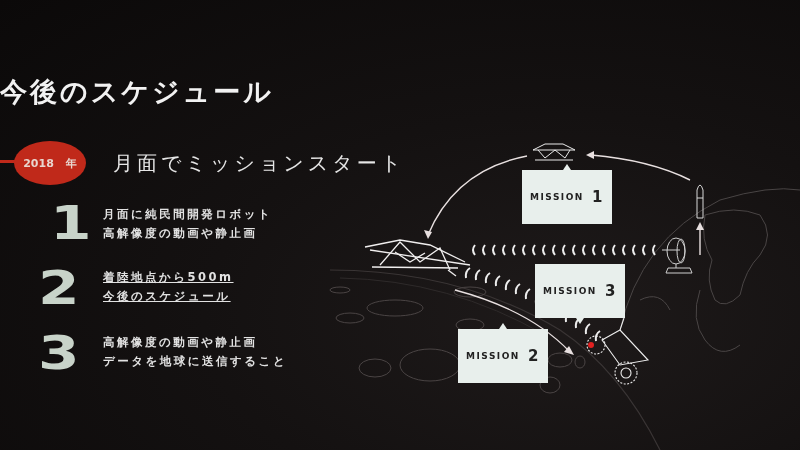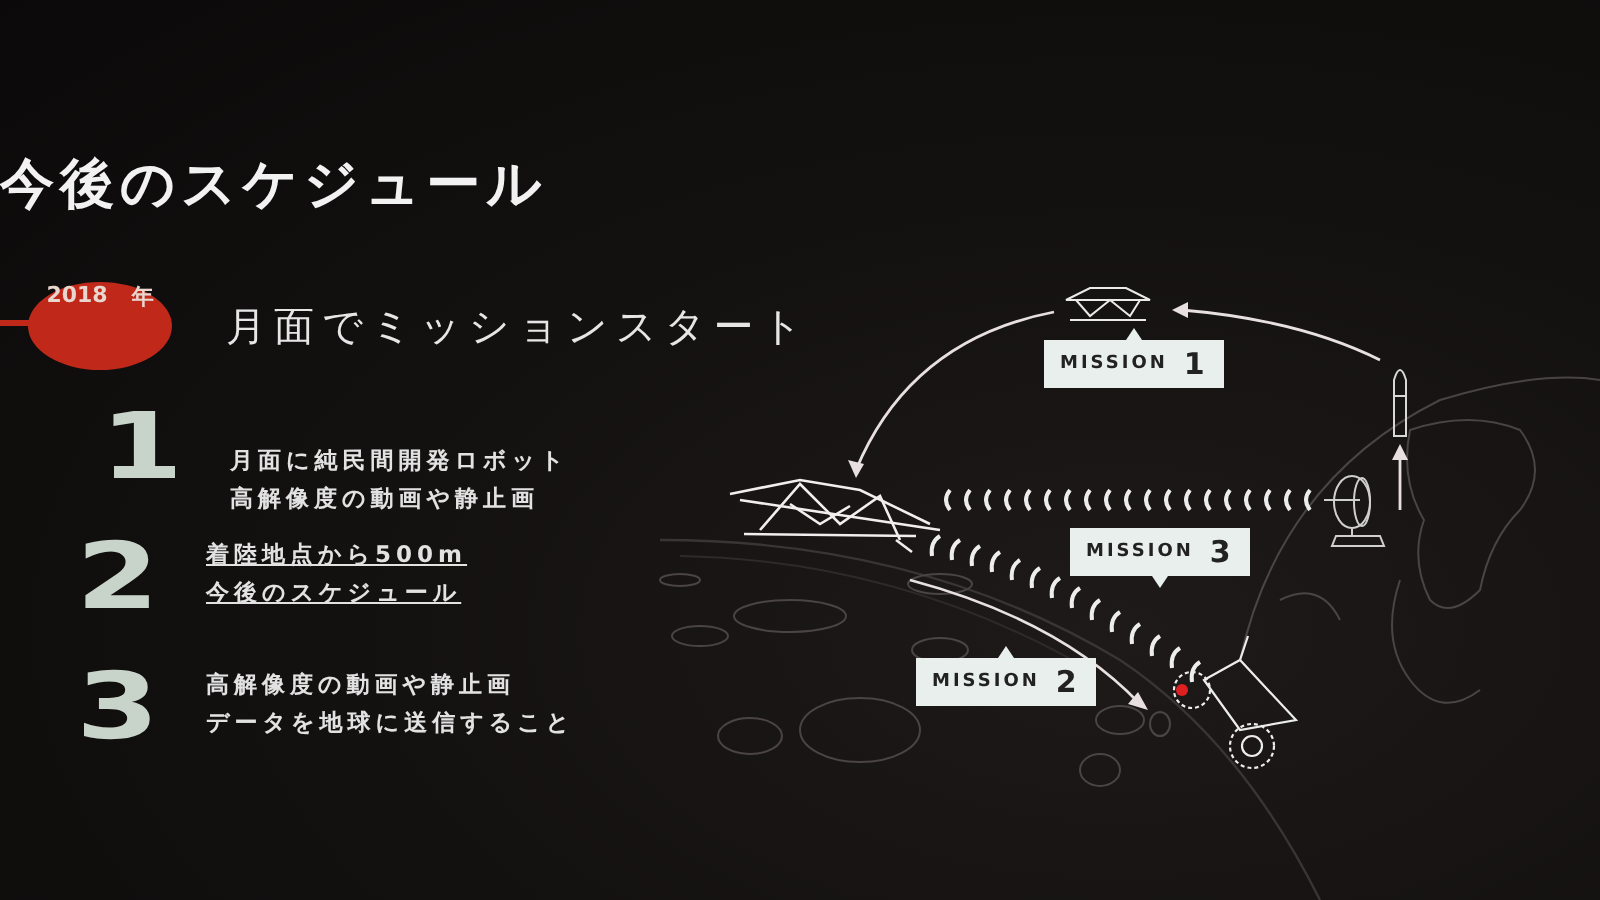--- a/index.html
+++ b/index.html
@@ -18,40 +18,40 @@
     text-align: left; color: #f2f2f2; font-size: 27px; font-weight: bold;
     letter-spacing: 3px;
   }
   .year-line {
     position: absolute; left: 0; top: 160px; width: 20px; height: 3px; background: #c0291a;
   }
   .year-badge {
     position: absolute; left: 14px; top: 141px; width: 72px; height: 44px;
     border-radius: 50%; background: #c0291a;
     color: #e8d6cf; font-size: 11px; font-weight: bold;
-    display: flex; align-items: flex-start; justify-content: center; gap: 12px;
+    display: flex; align-items: center; justify-content: center; gap: 12px;
   }
   .headline {
     position: absolute; left: 113px; top: 150px; color: #e6e6e6;
     font-size: 20px; letter-spacing: 4px;
   }
   .num {
     position: absolute; left: 38px; color: #c8d3c9;
     font-family: "DejaVu Sans", sans-serif; font-weight: bold; font-size: 46px;
     line-height: 46px; transform: scaleX(1.3); transform-origin: left;
   }
   .num.one { left: 50px; }
   .goal {
     position: absolute; left: 103px; color: #e2e2e2; font-size: 11.5px;
     line-height: 19px; letter-spacing: 2.5px; font-weight: bold;
   }
   .mission-label {
     position: absolute; background: #e8efec; color: #222;
     font-size: 9px; font-weight: bold; letter-spacing: 1.5px;
-    padding: 3px 8px; display: flex; align-items: center; gap: 8px;
+    padding: 18px 8px; display: flex; align-items: center; gap: 8px;
   }
   .mission-label .n { font-size: 15px; font-weight: bold; }
   .mission-label::after {
     content: ""; position: absolute; left: 50%; margin-left: -4px;
     border-left: 4px solid transparent; border-right: 4px solid transparent;
   }
   .ml-up::after { top: -6px; border-bottom: 6px solid #e8efec; }
   .ml-down::after { bottom: -6px; border-top: 6px solid #e8efec; }
   svg.art { position: absolute; left: 0; top: 0; }
 </style>
@@ -179,21 +179,21 @@
   <div class="title">今後のスケジュール</div>
 
   <div class="year-line"></div>
   <div class="year-badge">
     <span>2018</span>
     <span>年</span>
   </div>
   <div class="headline">月面でミッションスタート</div>
 
   <div class="num one" style="top:200px;">1</div>
-  <div class="goal" style="top:221px;margin-left:12px;">
+  <div class="goal" style="top:205px;">
     <div>月面に純民間開発ロボット</div>
     <div>高解像度の動画や静止画</div>
   </div>
 
   <div class="num" style="top:265px;">2</div>
   <div class="goal" style="top:268px;text-decoration:underline;">
     <div>着陸地点から500m</div>
     <div>今後のスケジュール</div>
   </div>
 

